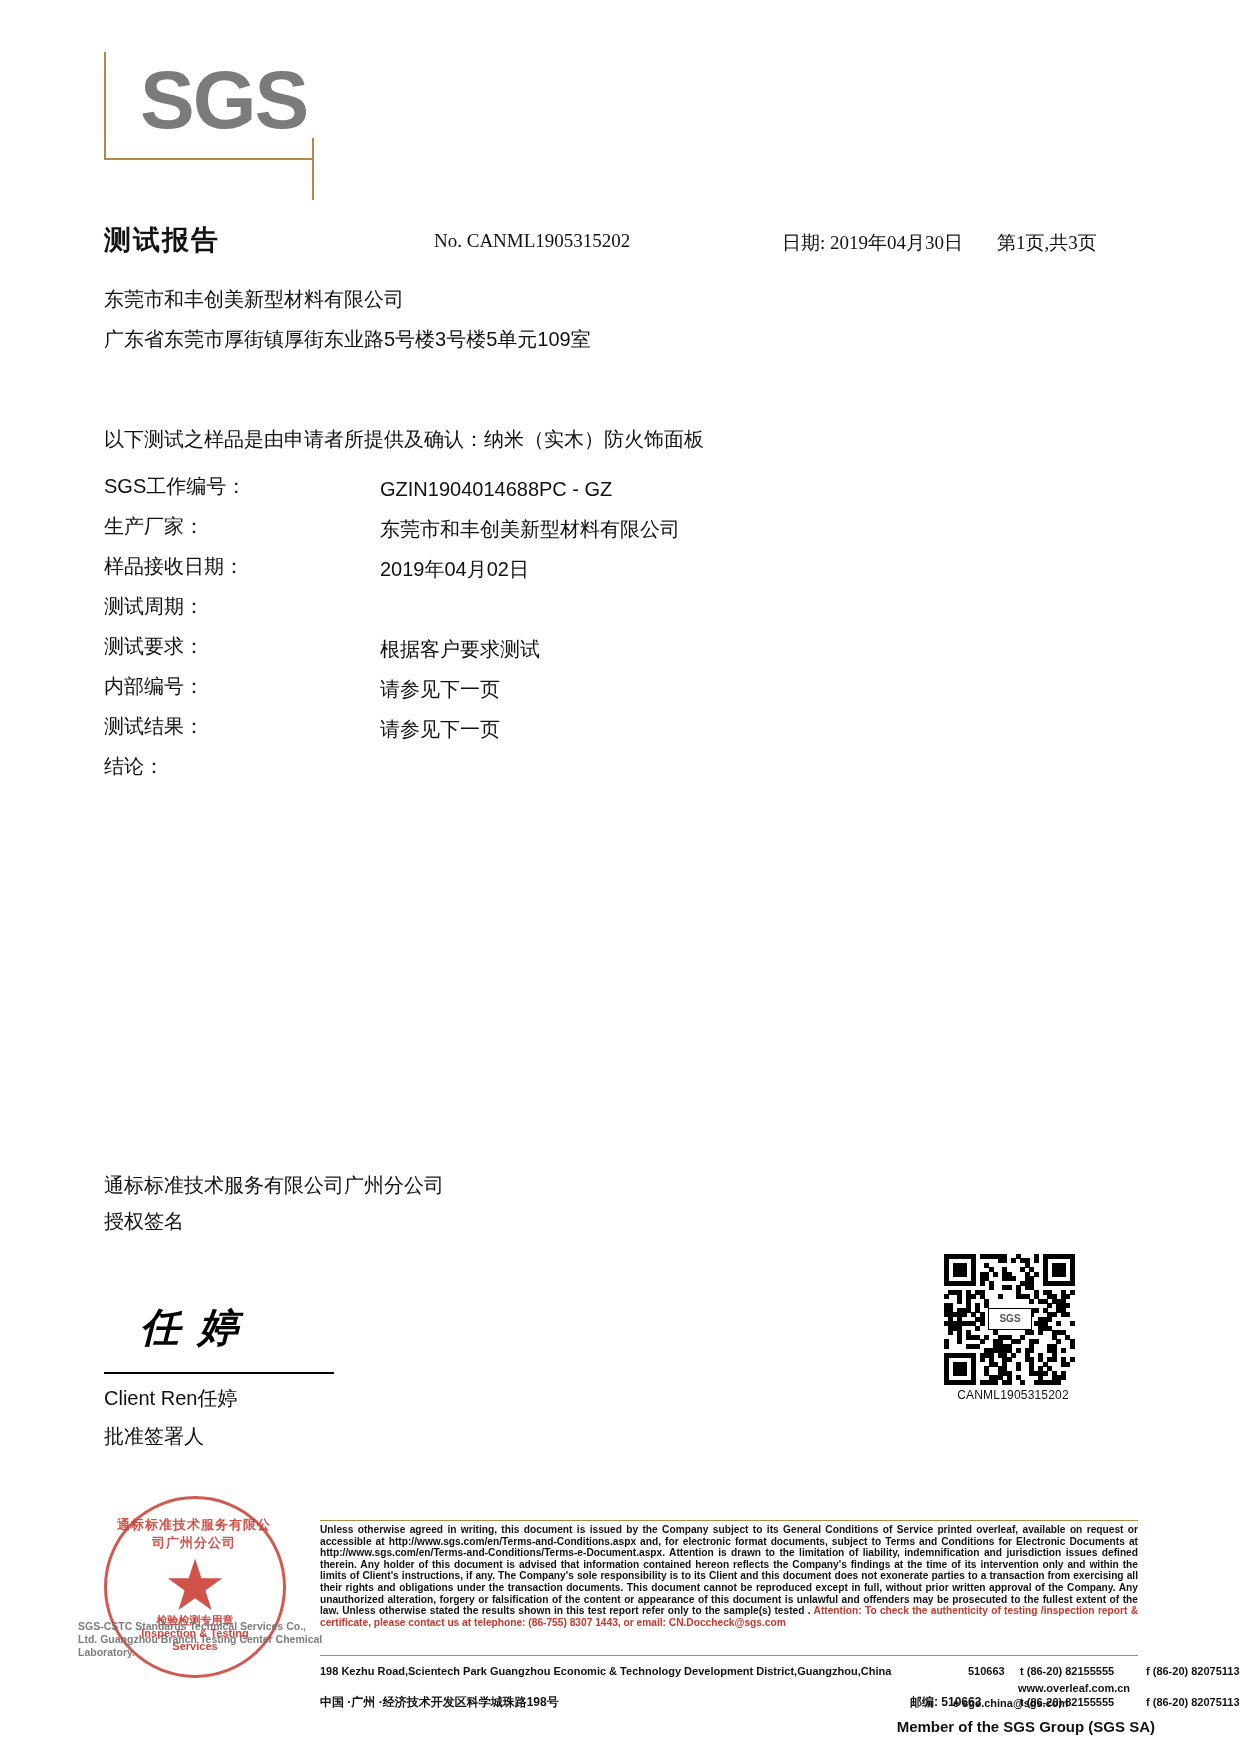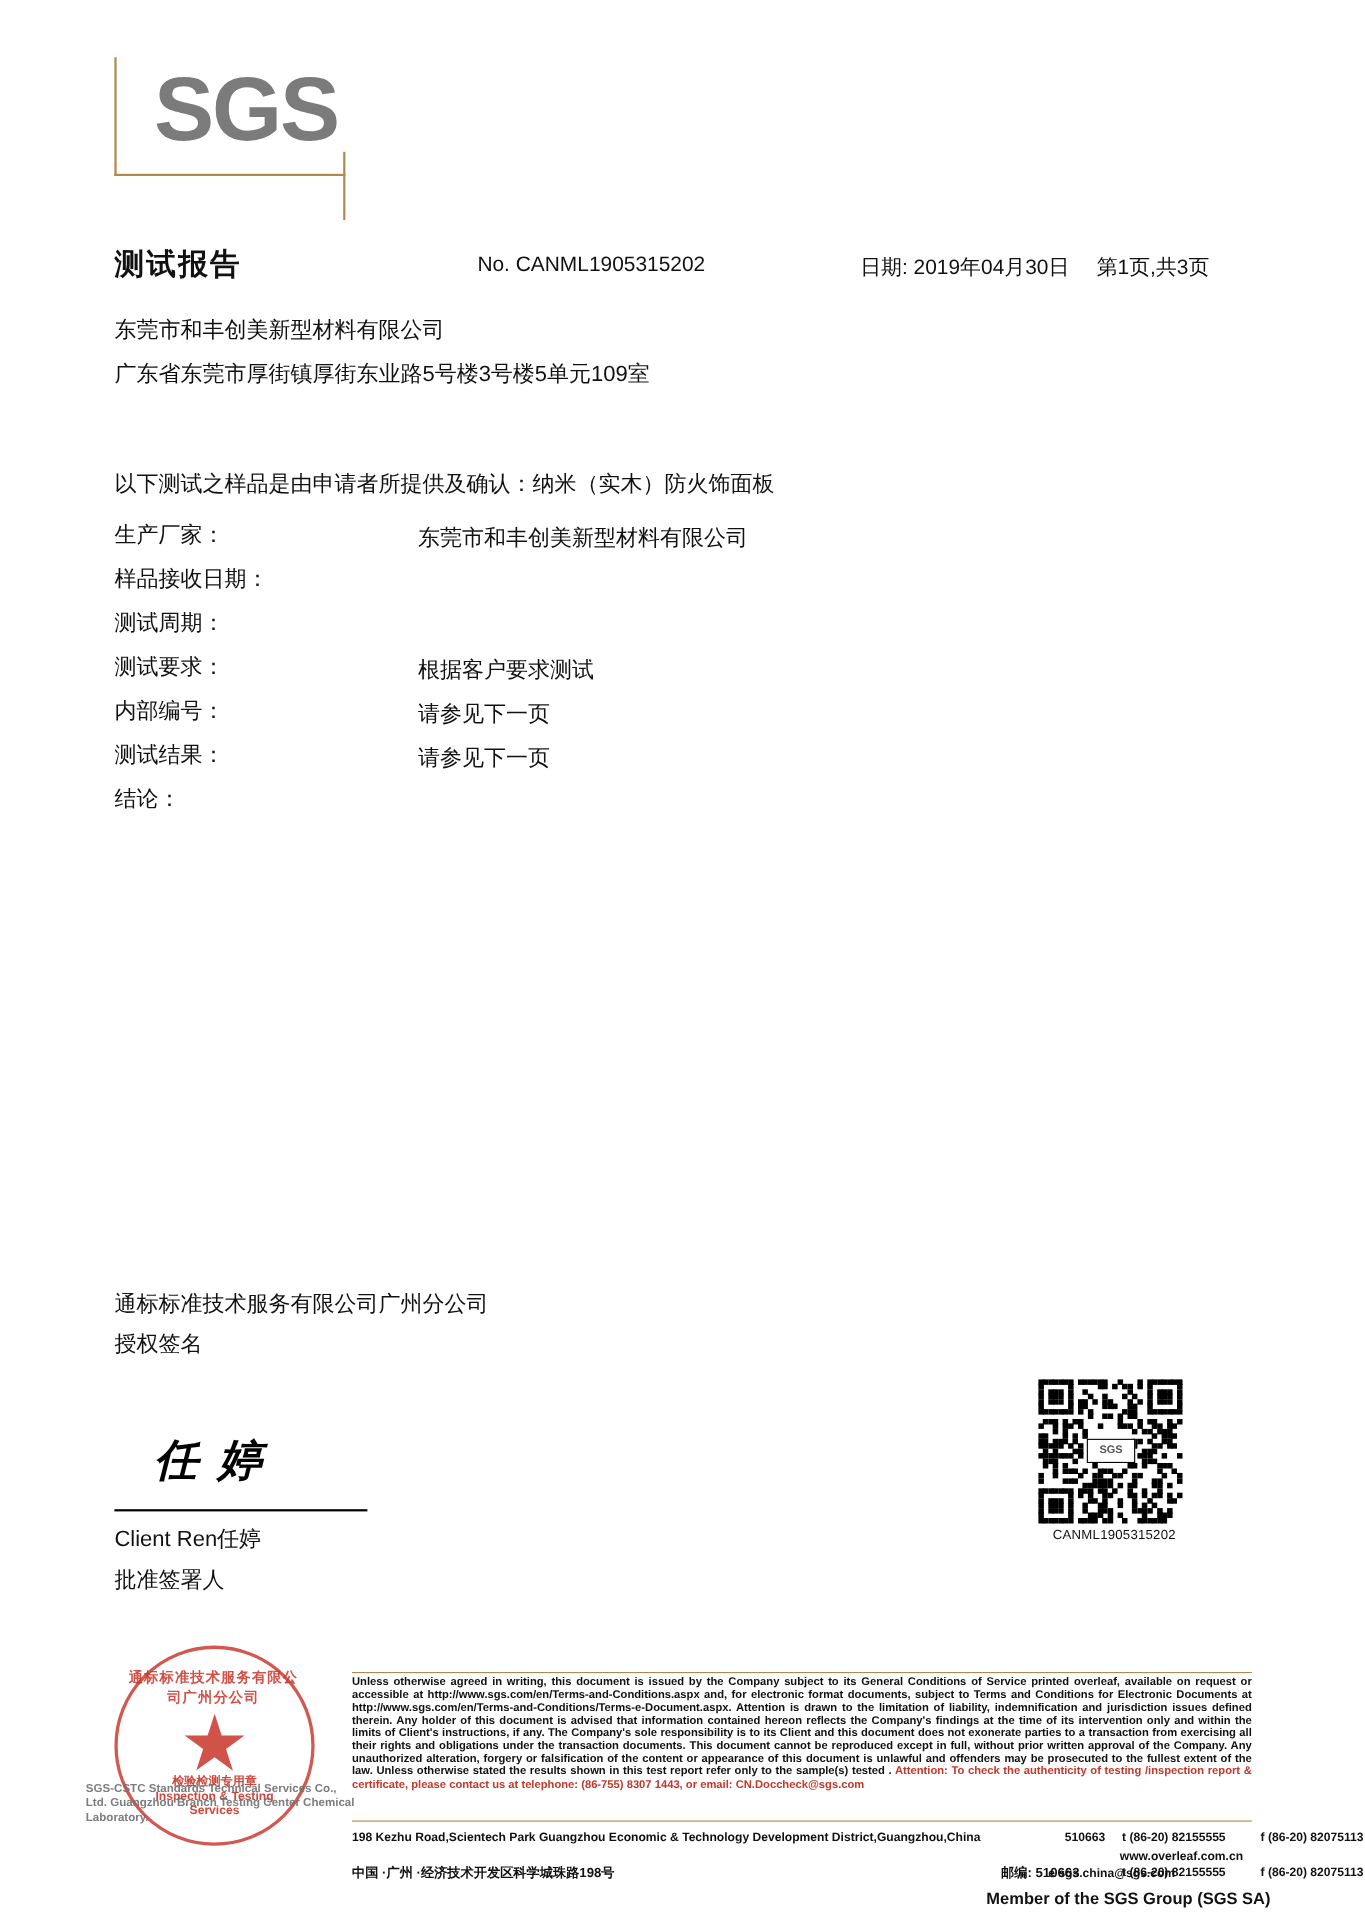--- a/index.html
+++ b/index.html
@@ -58,20 +58,21 @@
     background: #b08a4a;
   }
 
   
   .title-row {
     position: absolute;
     left: 104px;
     top: 228px;
     width: 1030px;
     height: 34px;
+    font-family: Liberation Serif, serif;
   }
   .doc-title {
     position: absolute;
     left: 0;
     top: -6px;
     font-size: 27px;
     font-weight: bold;
     letter-spacing: 2px;
   }
   .doc-no {
@@ -363,26 +364,31 @@
   <div class="doc-date">日期: 2019年04月30日</div>
   <div class="doc-page">第1页,共3页</div>
 </div>
 
 <div class="company-name">东莞市和丰创美新型材料有限公司</div>
 <div class="company-addr">广东省东莞市厚街镇厚街东业路5号楼3号楼5单元109室</div>
 
 <div class="sample-line">以下测试之样品是由申请者所提供及确认：纳米（实木）防火饰面板</div>
 
 <div class="fields">
+  <div class="field-row" style="height:40px">
+    <span class="field-label">SGS工作编号：</span>
+    <span class="field-value">GZIN1904014688PC - GZ</span>
+  </div>
   <div class="field-row" style="height:36px">
     <span class="field-label">生产厂家：</span>
     <span class="field-value">东莞市和丰创美新型材料有限公司</span>
   </div>
   <div class="field-row" style="height:36px">
     <span class="field-label">样品接收日期：</span>
+    <span class="field-value">2019年04月02日</span>
   </div>
   <div class="field-row" style="height:36px">
     <span class="field-label">测试周期：</span>
   </div>
   <div class="field-row" style="height:34px">
     <span class="field-label">测试要求：</span>
     <span class="field-value">根据客户要求测试</span>
   </div>
   <div class="field-row" style="height:36px">
     <span class="field-label">内部编号：</span>

